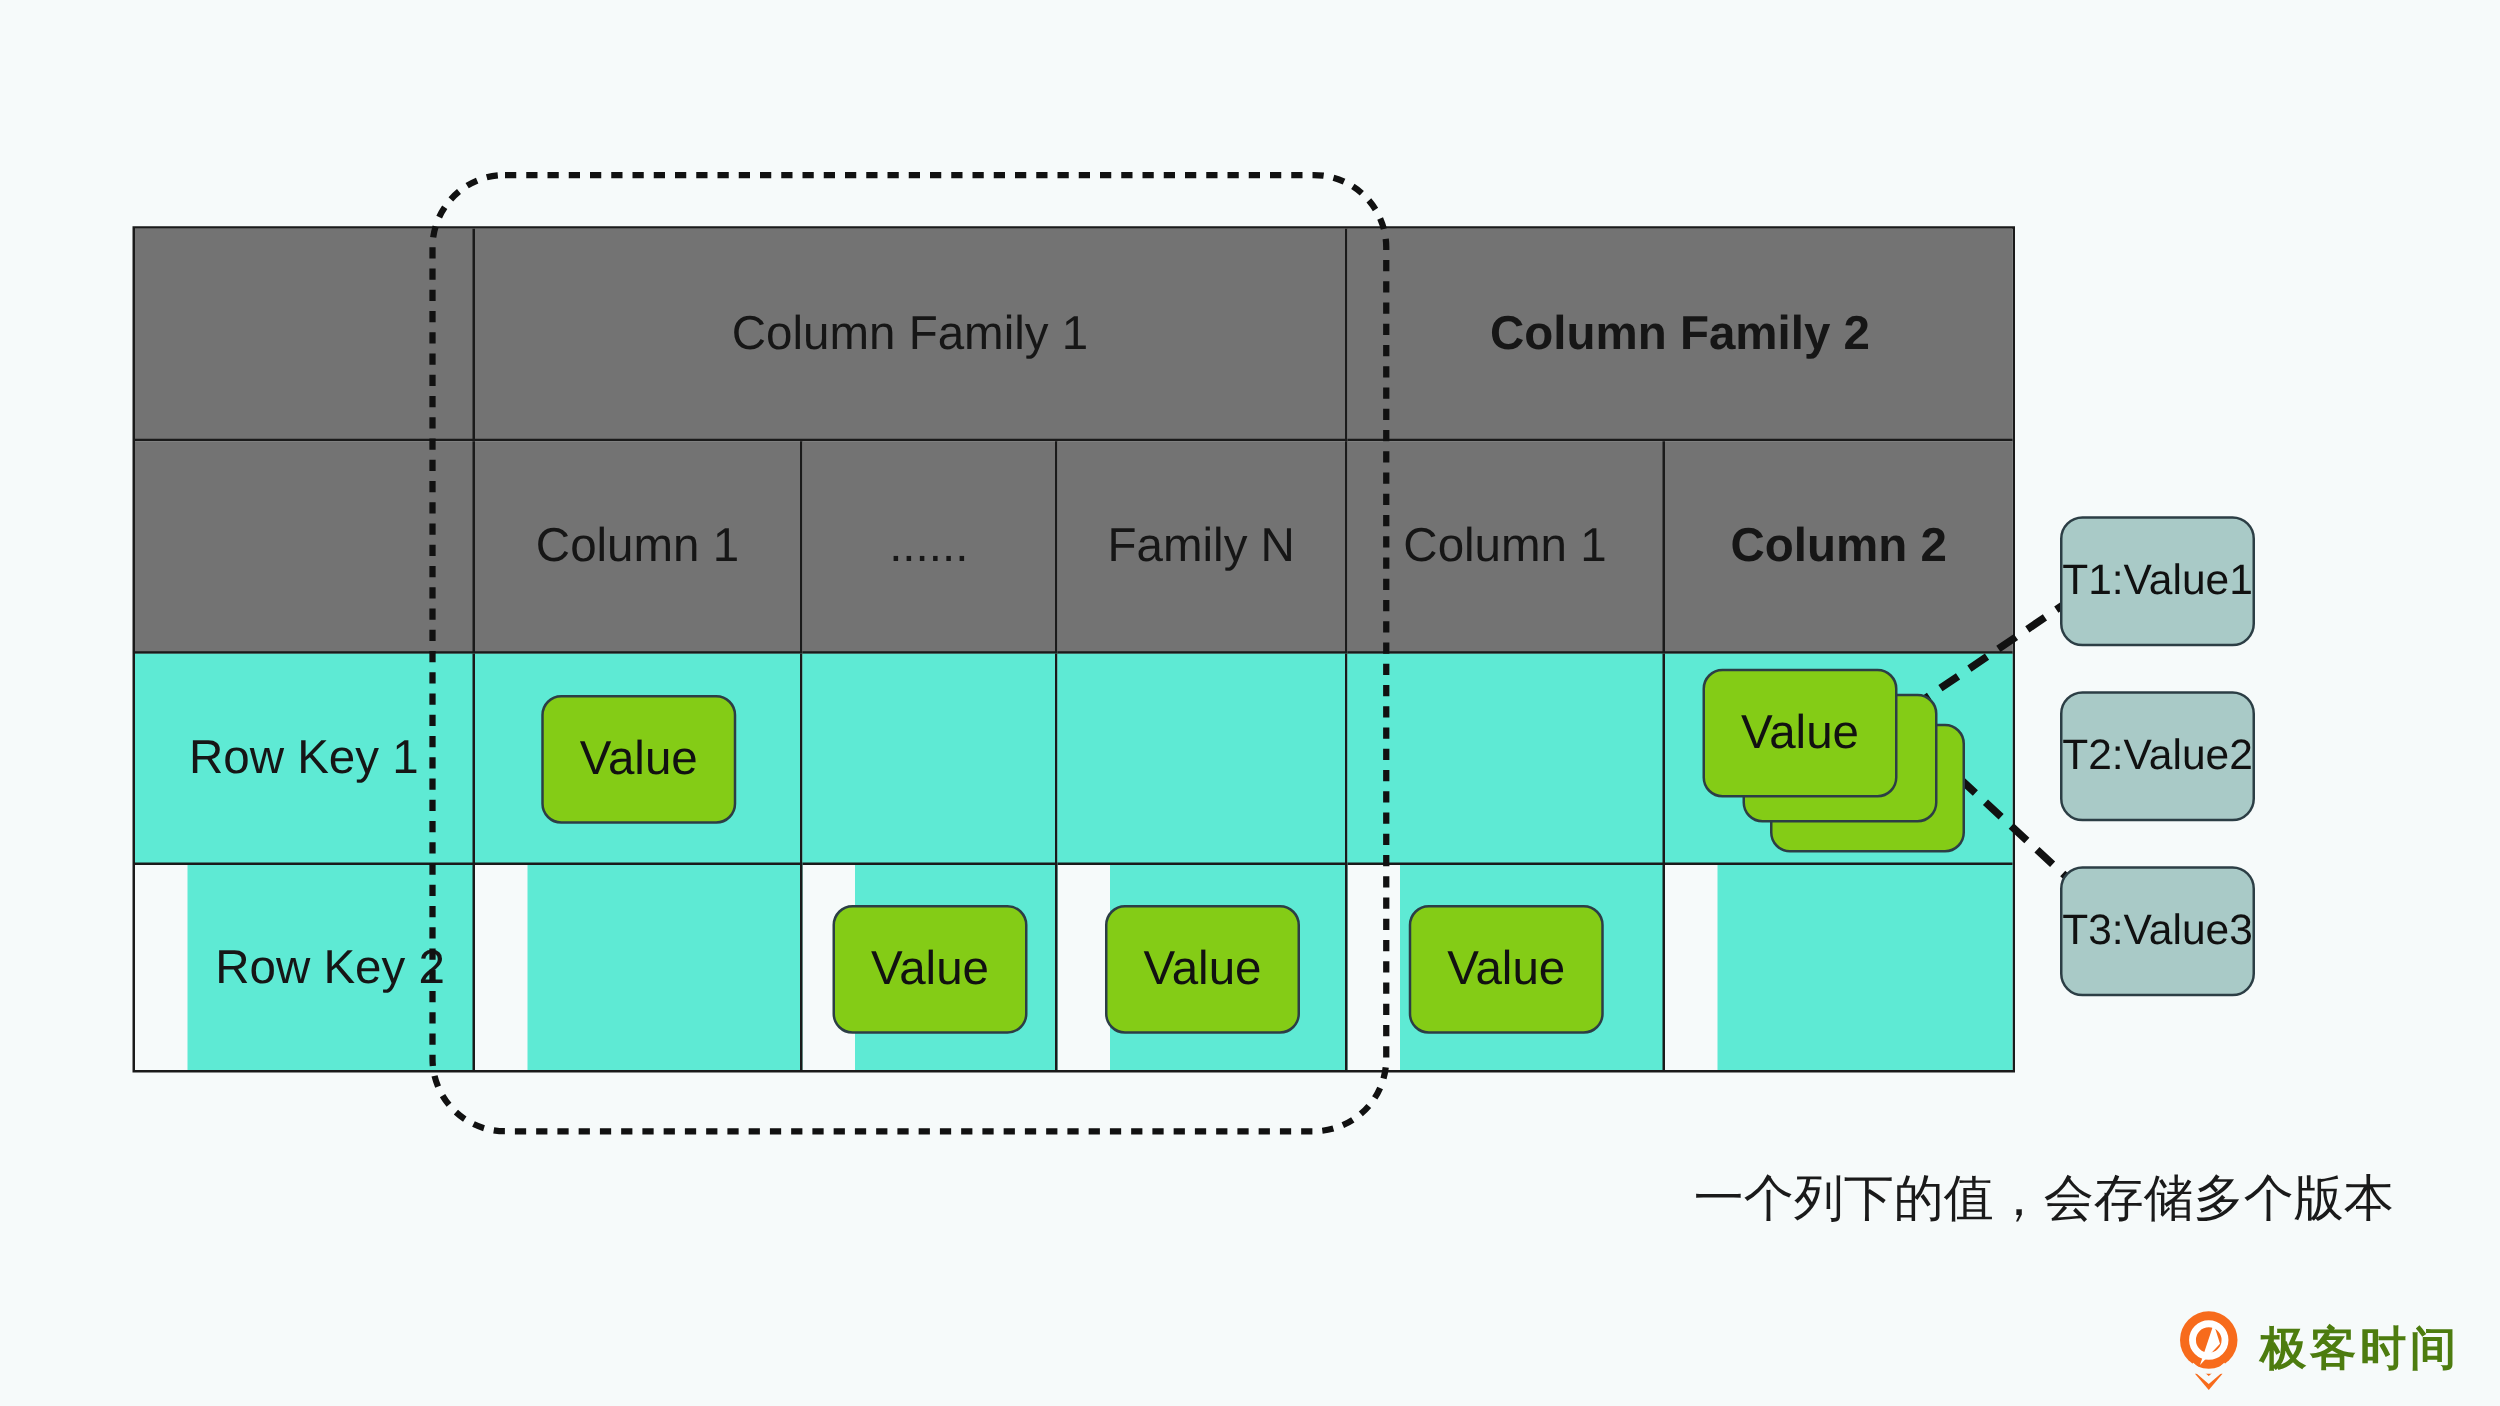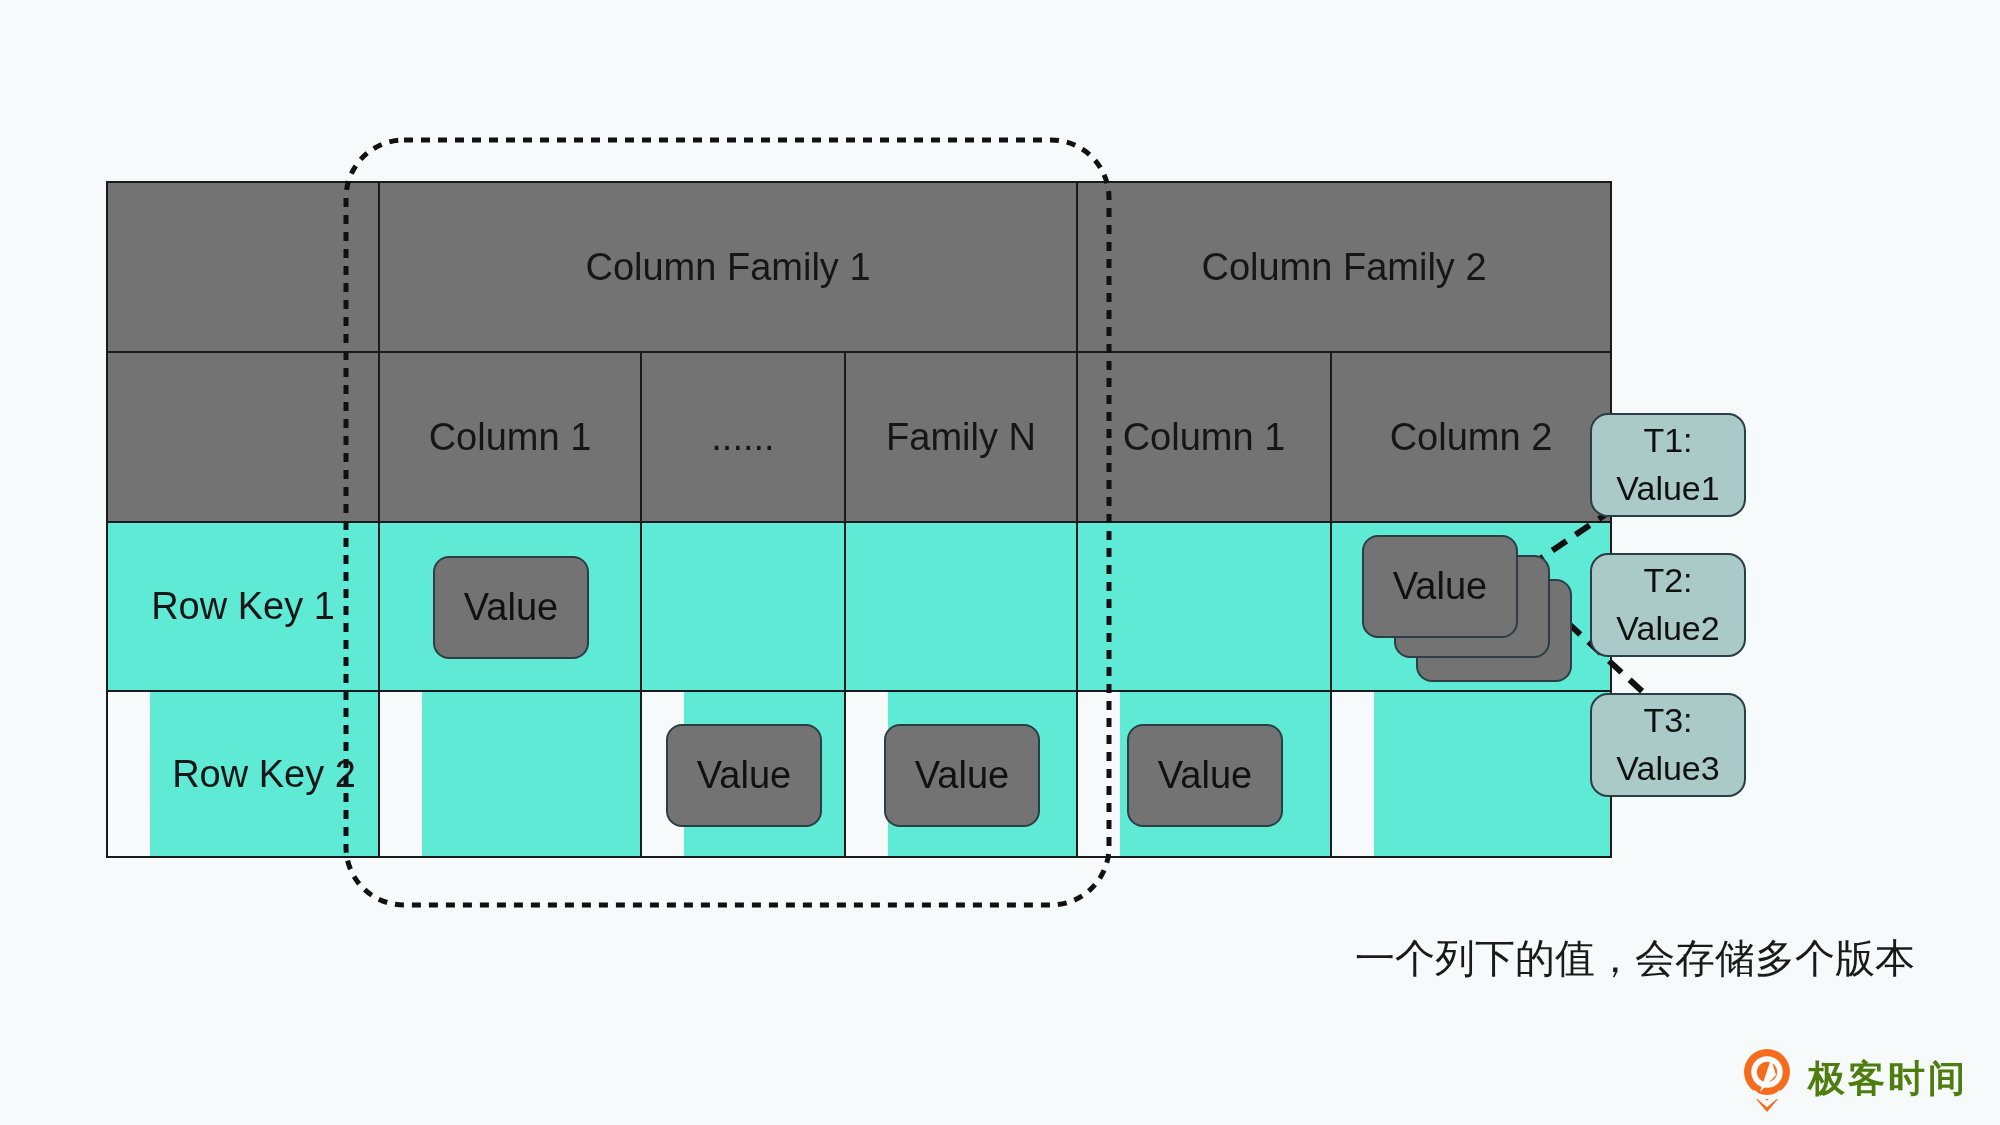--- a/index.html
+++ b/index.html
@@ -21,44 +21,44 @@
     border:2px solid #1a1a1a;
     z-index:1;
   }
   .c{
     border-right:2px solid #1a1a1a;
     border-bottom:2px solid #1a1a1a;
     box-sizing:border-box;
     display:flex;align-items:center;justify-content:center;
     font-size:38px;
   }
-  .c.lastcol{border-right:none;}
+  .c.lastcol{border-right:none;font-weight:bold;}
   .c.lastrow{border-bottom:none;margin-left:42px;}
   .blue{background:#737373;}
   .white{background:#5eead4;}
 
   
   .overlay{position:absolute;left:0;top:0;z-index:2;pointer-events:none;}
 
   
   .vbox{
     position:absolute;width:156px;height:103px;
-    background:#737373;border:2px solid #2c3e45;border-radius:16px;
+    background:#84cc16;border:2px solid #2c3e45;border-radius:16px;
     display:flex;align-items:center;justify-content:center;
     font-size:38px;color:#111;
     box-sizing:border-box;z-index:3;
   }
   .vbox.ghost{z-index:3;}
   .vbox.front{z-index:5;}
 
   
   .tbox{
-    position:absolute;left:1590px;width:156px;height:104px;
+    position:absolute;left:1648px;width:156px;height:104px;
     background:#a9cac7;border:2px solid #2c3e45;border-radius:18px;
-    display:flex;flex-direction:column;align-items:center;justify-content:center;
+    display:flex;flex-direction:row;align-items:center;justify-content:center;
     font-size:34px;line-height:1.4;color:#111;
     box-sizing:border-box;z-index:3;text-align:left;
   }
 
   
   .caption{
     position:absolute;top:931px;width:700px;
     text-align:center;font-size:40px;font-weight:500;color:#1a1a1a;
     z-index:4;white-space:nowrap;
   }

